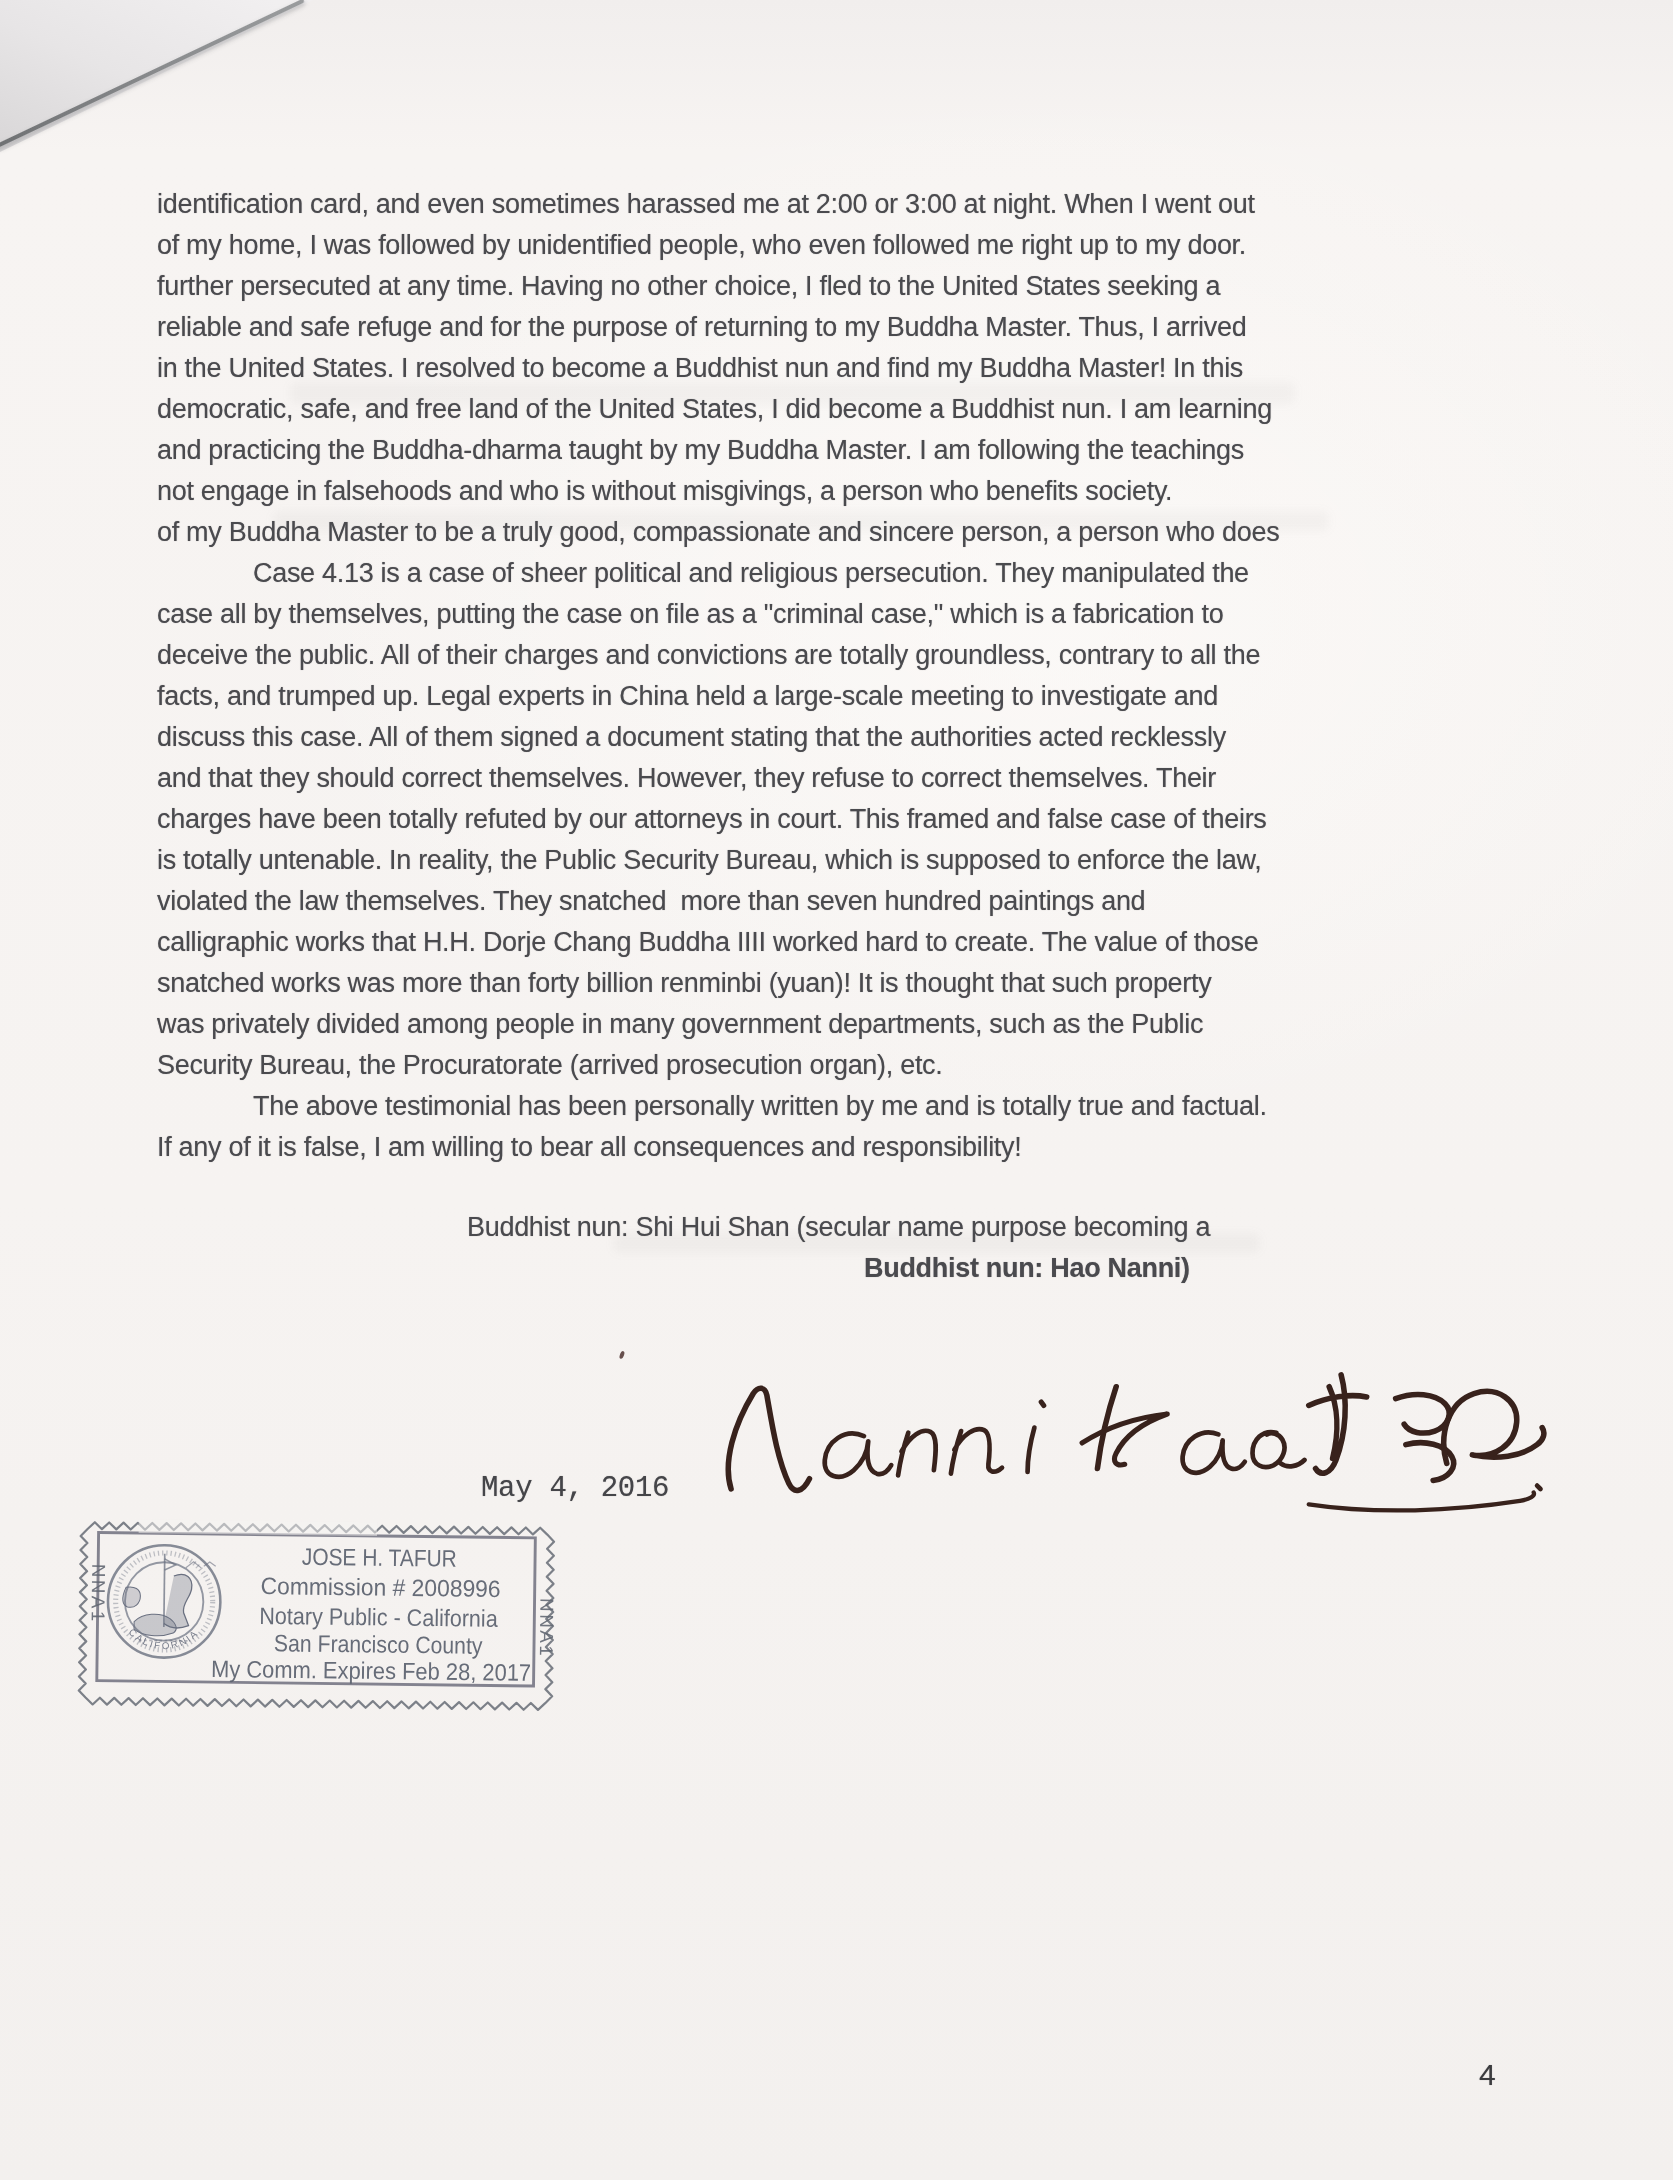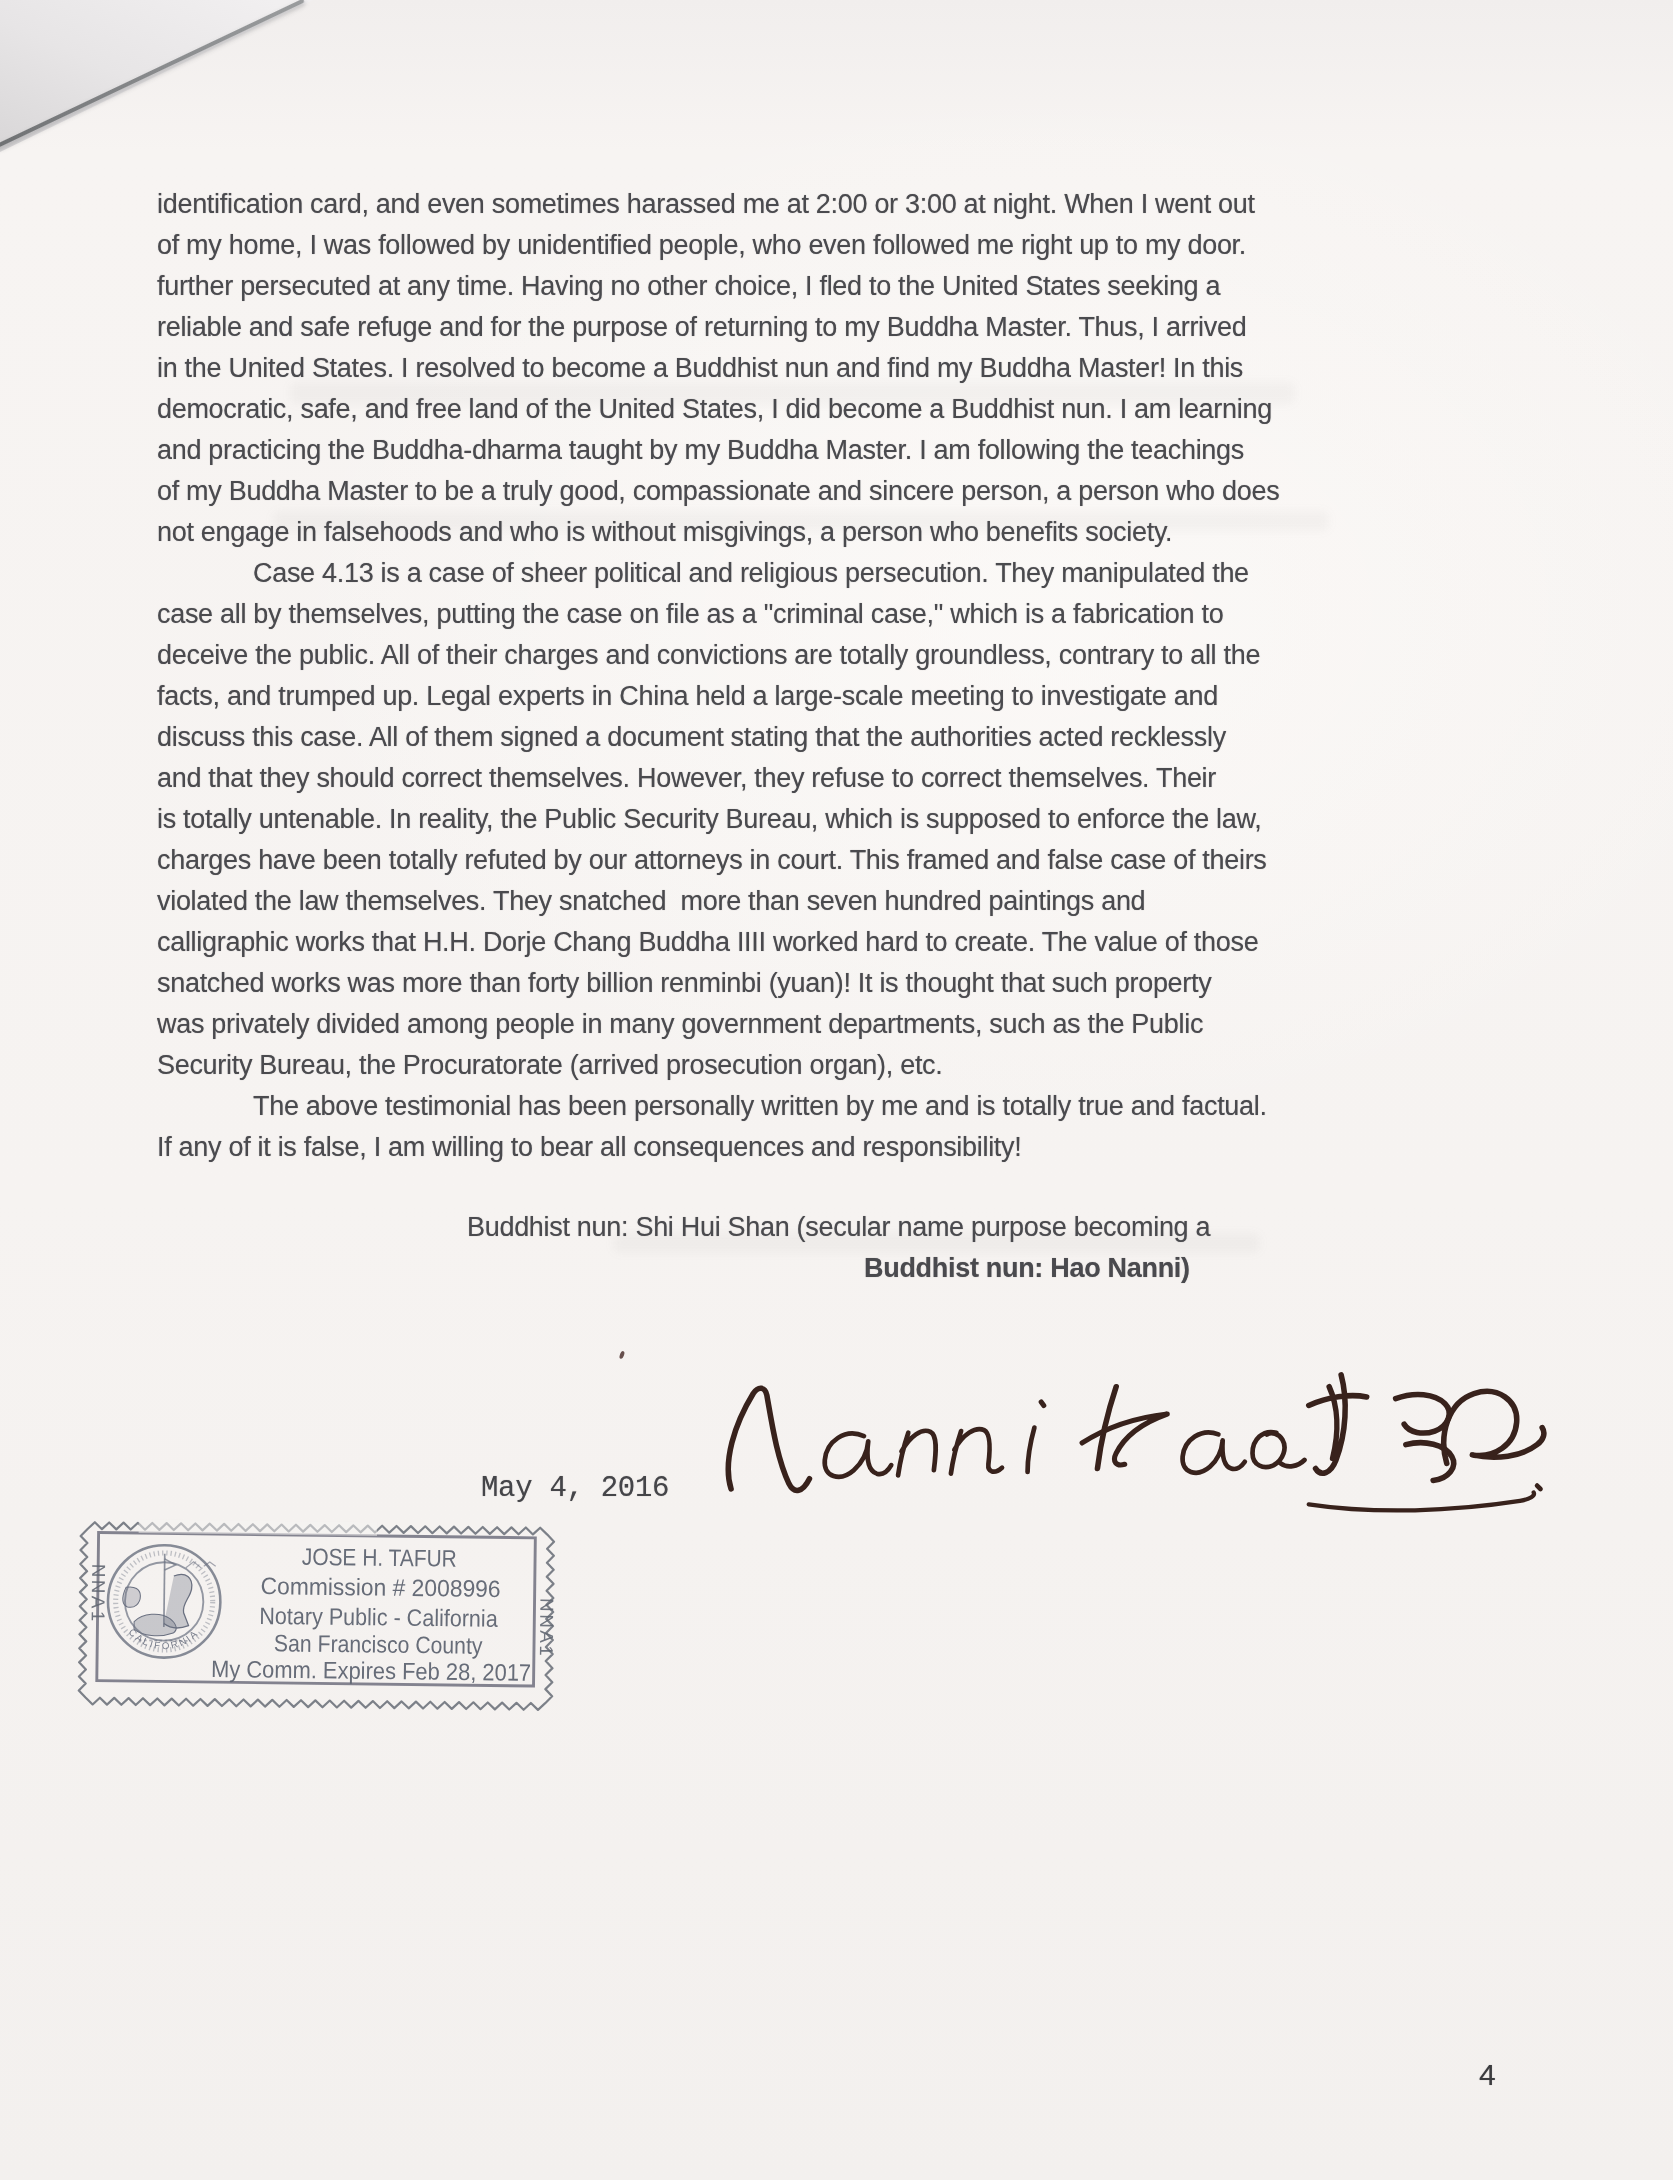--- a/index.html
+++ b/index.html
@@ -82,30 +82,30 @@
   <div class="ghost g3"></div>
 
   <div class="letter">
     <div class="line">identification card, and even sometimes harassed me at 2:00 or 3:00 at night. When I went out</div>
     <div class="line">of my home, I was followed by unidentified people, who even followed me right up to my door.</div>
     <div class="line">further persecuted at any time. Having no other choice, I fled to the United States seeking a</div>
     <div class="line">reliable and safe refuge and for the purpose of returning to my Buddha Master. Thus, I arrived</div>
     <div class="line">in the United States. I resolved to become a Buddhist nun and find my Buddha Master! In this</div>
     <div class="line">democratic, safe, and free land of the United States, I did become a Buddhist nun. I am learning</div>
     <div class="line">and practicing the Buddha-dharma taught by my Buddha Master. I am following the teachings</div>
+    <div class="line">not engage in falsehoods and who is without misgivings, a person who benefits society.</div>
     <div class="line">of my Buddha Master to be a truly good, compassionate and sincere person, a person who does</div>
-    <div class="line">not engage in falsehoods and who is without misgivings, a person who benefits society.</div>
     <div class="line indent">Case 4.13 is a case of sheer political and religious persecution. They manipulated the</div>
     <div class="line">case all by themselves, putting the case on file as a "criminal case," which is a fabrication to</div>
     <div class="line">deceive the public. All of their charges and convictions are totally groundless, contrary to all the</div>
     <div class="line">facts, and trumped up. Legal experts in China held a large-scale meeting to investigate and</div>
     <div class="line">discuss this case. All of them signed a document stating that the authorities acted recklessly</div>
     <div class="line">and that they should correct themselves. However, they refuse to correct themselves. Their</div>
+    <div class="line">charges have been totally refuted by our attorneys in court. This framed and false case of theirs</div>
     <div class="line">is totally untenable. In reality, the Public Security Bureau, which is supposed to enforce the law,</div>
-    <div class="line">charges have been totally refuted by our attorneys in court. This framed and false case of theirs</div>
     <div class="line">violated the law themselves. They snatched  more than seven hundred paintings and</div>
     <div class="line">calligraphic works that H.H. Dorje Chang Buddha IIII worked hard to create. The value of those</div>
     <div class="line">snatched works was more than forty billion renminbi (yuan)! It is thought that such property</div>
     <div class="line">was privately divided among people in many government departments, such as the Public</div>
     <div class="line">Security Bureau, the Procuratorate (arrived prosecution organ), etc.</div>
     <div class="line indent">The above testimonial has been personally written by me and is totally true and factual.</div>
     <div class="line">If any of it is false, I am willing to bear all consequences and responsibility!</div>
     <div class="line attr1">Buddhist nun: Shi Hui Shan (secular name purpose becoming a</div>
     <div class="line attr2">Buddhist nun: Hao Nanni)</div>
   </div>

